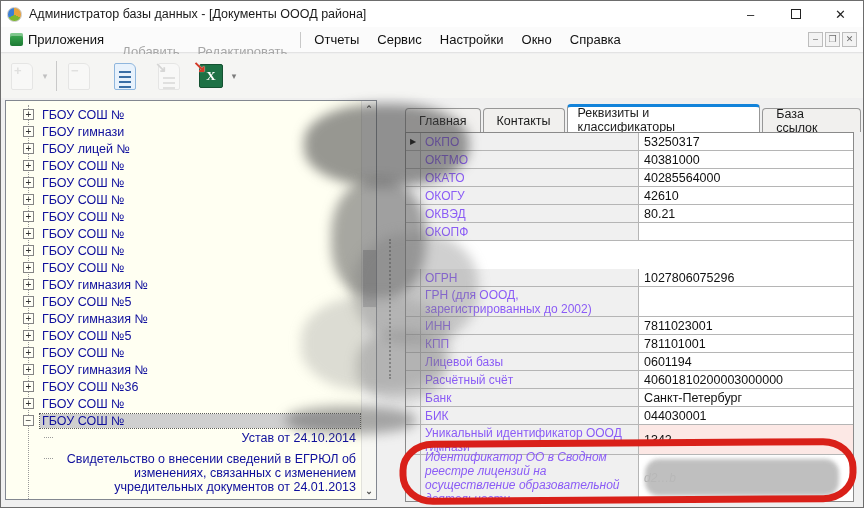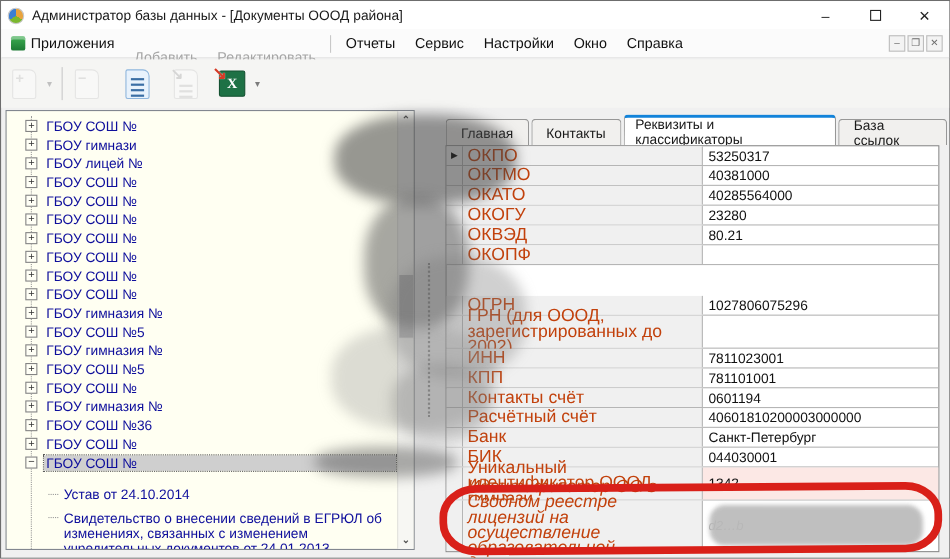--- a/index.html
+++ b/index.html
@@ -57,21 +57,21 @@
   
   .tree-panel { position:absolute; left:4px; top:99px; width:372px; height:400px; background:#fffff2;
                 border:1px solid #828790; overflow:hidden; }
   .tree-trunk { position:absolute; left:22px; top:4px; height:416px; border-left:1px dotted #9a9a9a; }
   .tree-body { position:absolute; left:0; top:5px; width:100%; }
   .tree-item { height:17px; display:flex; align-items:center; white-space:nowrap; }
   .expand-box { width:11px; height:11px; margin-left:17px; background:#fffff6; border:1px solid #848484;
                 font-size:10px; line-height:9px; text-align:center; color:#333; flex:0 0 auto; z-index:2; }
   .tree-label { margin-left:6px; font-size:12.5px; color:#0f0f9c; padding:0 2px; }
   .tree-item.selected .tree-label { background:#cfcfcf; outline:1px dotted #5a5a5a; flex:1; margin-right:16px; }
-  .tree-children { margin:14px 0 0 50px; width:300px; }
+  .tree-children { margin:2px 0 0 50px; width:300px;text-align:right; }
   .tree-child { position:relative; font-size:12.5px; color:#0f0f9c; line-height:14px; margin-bottom:7px; padding-left:2px; }
   .tree-child:before { content:""; position:absolute; left:-12px; top:6px; width:9px; border-top:1px dotted #9a9a9a; }
 
   
   .tree-scroll { position:absolute; right:0; top:0; width:15px; height:100%; background:#f7f7f3; border-left:1px solid #e2e2dc; }
   .scroll-arrow { height:16px; text-align:center; font-size:9px; font-weight:bold; color:#505050; line-height:16px; }
   .scroll-thumb { position:absolute; left:1px; top:149px; width:13px; height:57px; background:#c1c1c1; }
 
   
   .splitter { position:absolute; left:388px; top:238px; height:140px; border-left:2px dotted #8f8f8f; }
@@ -81,21 +81,21 @@
   .tab { height:24px; padding:0 13px; background:#f1f0ee; border:1px solid #979797; border-bottom:none;
          border-radius:4px 4px 0 0; font-size:12.5px; color:#1a1a1a; display:flex; align-items:center; margin-right:2px; }
   .tab.active { height:28px; background:#ffffff; border-top:3px solid #1283da; font-weight:normal;padding-left:10px; }
 
   
   .grid { position:absolute; left:404px; top:131px; width:449px; border:1px solid #8a8a8a; background:#fff; }
   .grid-row { display:flex; border-bottom:1px solid #b5b5b5; }
   .grid-row:last-child { border-bottom:none;font-style:italic; }
   .cell-ind { width:15px; background:#f0f0f0; border-right:1px solid #b5b5b5; display:flex; align-items:center;
               justify-content:center; font-size:8px; color:#000; flex:0 0 auto; }
-  .cell-label { width:218px; background:#f0f0f0; border-right:1px solid #b5b5b5; color:#c2410c; font-size:16px;
+  .cell-label { width:218px; background:#f0f0f0; border-right:1px solid #b5b5b5; color:#8b5cf6; font-size:12px;
                 line-height:14px; padding:1px 4px; display:flex; align-items:center; flex:0 0 auto; }
   .cell-value { flex:1; color:#111; font-size:12.5px; padding:1px 5px; display:flex; align-items:center; position:relative; }
   .cell-value.pink { background:#fce8e5; }
   .redact-blob { position:absolute; left:6px; top:4px; right:14px; bottom:5px; background:#b9b9b9;
                  border-radius:14px; filter:blur(2px); opacity:.9; }
   .redact-text { color:#a9a9a9; font-size:12px; }
 
   
   .smudge { position:absolute; filter:blur(6px); border-radius:45%; z-index:5; }
 
@@ -323,21 +323,21 @@
         <div class="cell-label">
           <span>ОКАТО</span>
         </div>
         <div class="cell-value">40285564000</div>
       </div>
       <div class="grid-row" style="height: 18px;">
         <div class="cell-ind"></div>
         <div class="cell-label">
           <span>ОКОГУ</span>
         </div>
-        <div class="cell-value">23280</div>
+        <div class="cell-value">42610</div>
       </div>
       <div class="grid-row" style="height: 18px;">
         <div class="cell-ind"></div>
         <div class="cell-label">
           <span>ОКВЭД</span>
         </div>
         <div class="cell-value">80.21</div>
       </div>
       <div class="grid-row" style="height: 18px;">
         <div class="cell-ind"></div>
@@ -369,21 +369,21 @@
       <div class="grid-row" style="height: 18px;">
         <div class="cell-ind"></div>
         <div class="cell-label">
           <span>КПП</span>
         </div>
         <div class="cell-value">781101001</div>
       </div>
       <div class="grid-row" style="height: 18px;">
         <div class="cell-ind"></div>
         <div class="cell-label">
-          <span>Контакты счёт</span>
+          <span>Лицевой базы</span>
         </div>
         <div class="cell-value">0601194</div>
       </div>
       <div class="grid-row" style="height: 18px;">
         <div class="cell-ind"></div>
         <div class="cell-label">
           <span>Расчётный счёт</span>
         </div>
         <div class="cell-value">40601810200003000000</div>
       </div>

